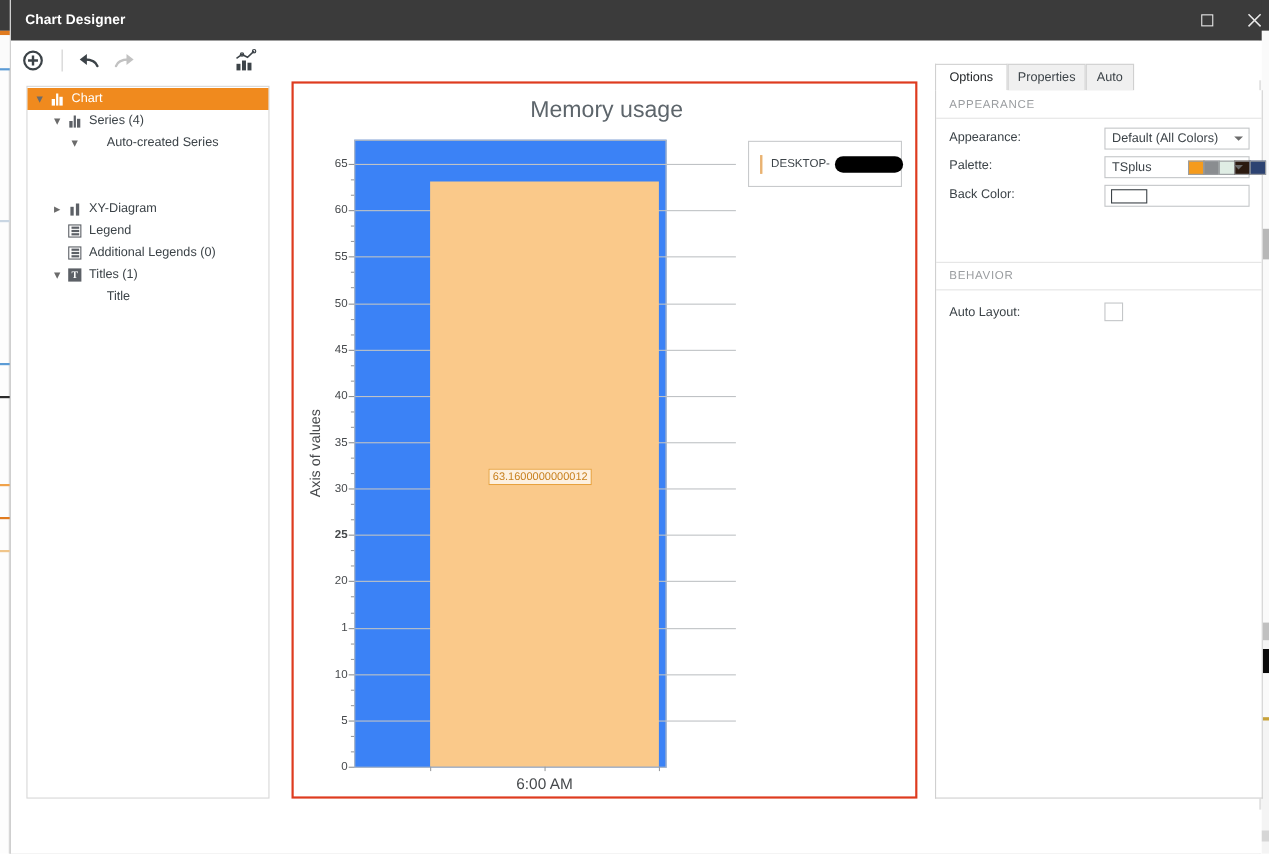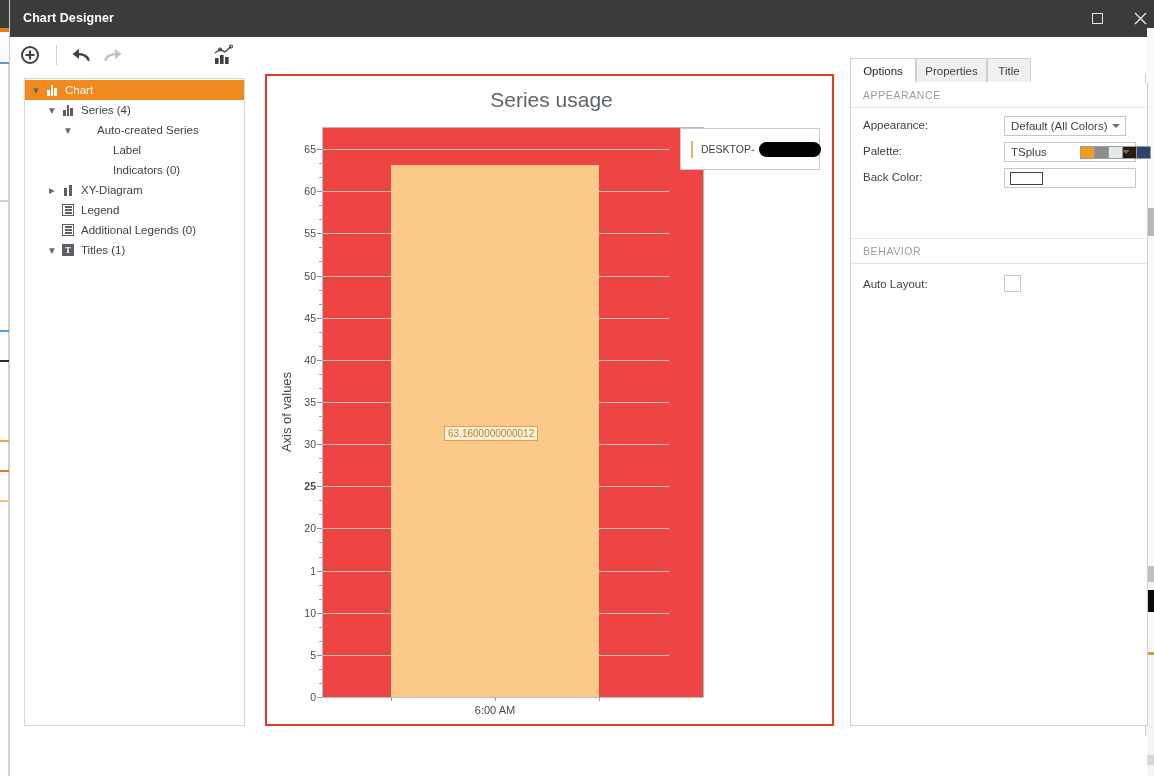--- a/index.html
+++ b/index.html
@@ -107,22 +107,22 @@
   
   #chart-canvas {
     position: absolute; left: 255px; top: 74px; width: 569px; height: 652px;
     background: #ffffff; border: 2px solid #de3b1f;
   }
   #chart-title {
     position: absolute; left: 0; top: 12px; width: 569px; text-align: center;
     font-size: 21px; color: #5d656b;
   }
   #plot-area {
-    position: absolute; left: 55px; top: 51px; width: 382px; height: 571px;
-    border: 1px solid #b9bcbf; background: #ef4444;
+    position: absolute; left: 55px; top: 51px; width: 284px; height: 571px;
+    border: 1px solid #b9bcbf; background: #3b82f6;
   }
   .gridline { position: absolute; left: 0; width: 346px; height: 1px; background: #bfc2c5; }
   #bar {
     position: absolute; background: #fac98a;
   }
   #bar-label {
     position: absolute; background: #fdf0df; border: 1px solid #e8a13d;
     color: #c8801e; font-size: 10px; padding: 1px 3px; white-space: nowrap;
   }
   .ytick-label {
@@ -130,21 +130,21 @@
     font-size: 10.5px; color: #46494c; transform: translateY(-50%);
   }
   .ytick-major { position: absolute; width: 5px; height: 1px; background: #8e9194; }
   .ytick-minor { position: absolute; width: 3px; height: 1px; background: #9a9da0; }
   #yaxis-title {
     position: absolute; left: 10px; top: 50%; font-size: 13px; color: #46494c;
     transform: translate(-50%, -50%) rotate(-90deg); white-space: nowrap;
     transform-origin: center center;
   }
   #xtick-label {
-    position: absolute; font-size: 11px; color: #46494c; white-space: nowrap;
+    position: absolute; font-size: 14px; color: #46494c; white-space: nowrap;
   }
   .xtick { position: absolute; width: 1px; height: 4px; background: #9a9da0; }
 
   
   #chart-legend {
     position: absolute; left: 413px; top: 52px; width: 140px; height: 42px;
     border: 1px solid #c8cacc; background: #ffffff;
     display: flex; align-items: center; padding-left: 10px; gap: 8px;
   }
   #legend-swatch { width: 20px; height: 17px; background: #fac98a; border: 1px solid #e8b273; }
@@ -305,32 +305,20 @@
           </span>
         </span>
         <span class="tw-label">Series (4)</span>
       </div>
       <div class="tree-row" style="top: 41px;">
         <span style="display:inline-block;width:36px;flex:0 0 36px;"></span>
         <span class="tw-arrow">▾</span>
         <span class="tw-icon"></span>
         <span class="tw-label">Auto-created Series</span>
       </div>
-      <div class="tree-row" style="top: 61px;">
-        <span style="display:inline-block;width:52px;flex:0 0 52px;"></span>
-        <span class="tw-arrow none">▾</span>
-        <span class="tw-icon"></span>
-        <span class="tw-label">Label</span>
-      </div>
-      <div class="tree-row" style="top: 81px;">
-        <span style="display:inline-block;width:52px;flex:0 0 52px;"></span>
-        <span class="tw-arrow none">▾</span>
-        <span class="tw-icon"></span>
-        <span class="tw-label">Indicators (0)</span>
-      </div>
       <div class="tree-row" style="top: 101px;">
         <span style="display:inline-block;width:20px;flex:0 0 20px;"></span>
         <span class="tw-arrow">▸</span>
         <span class="tw-icon">
           <span class="ico-bars2">
             <i></i>
             <i></i>
           </span>
         </span>
         <span class="tw-label">XY-Diagram</span>
@@ -360,24 +348,30 @@
         <span class="tw-label">Additional Legends (0)</span>
       </div>
       <div class="tree-row" style="top: 161px;">
         <span style="display:inline-block;width:20px;flex:0 0 20px;"></span>
         <span class="tw-arrow">▾</span>
         <span class="tw-icon">
           <span class="ico-title">T</span>
         </span>
         <span class="tw-label">Titles (1)</span>
       </div>
+      <div class="tree-row" style="top: 181px;">
+        <span style="display:inline-block;width:36px;flex:0 0 36px;"></span>
+        <span class="tw-arrow none">▾</span>
+        <span class="tw-icon"></span>
+        <span class="tw-label">Title</span>
+      </div>
     </div>
 
   <div id="chart-canvas">
-    <div id="chart-title">Series usage</div>
+    <div id="chart-title">Memory usage</div>
 
     <div id="plot-area">
 
     <div class="gridline" style="top: 526.852px;"></div>
         <div class="gridline" style="top: 484.704px;"></div>
         <div class="gridline" style="top: 442.556px;"></div>
         <div class="gridline" style="top: 400.407px;"></div>
         <div class="gridline" style="top: 358.259px;"></div>
         <div class="gridline" style="top: 316.111px;"></div>
         <div class="gridline" style="top: 273.963px;"></div>
@@ -463,32 +457,32 @@
   <div id="right-panel">
 
     <div id="tabstrip">
       <div class="tab active" id="tab-options">
         <span>Options</span>
       </div>
       <div class="tab" id="tab-properties">
         <span>Properties</span>
       </div>
       <div class="tab" id="tab-data">
-        <span>Title</span>
+        <span>Auto</span>
       </div>
     </div>
 
     <div id="panel-body">
 
       <div class="section-header" style="top:0;">
         <span>APPEARANCE</span>
       </div>
 
       <div class="field-label" style="left:12px; top:37px;">Appearance:</div>
-      <div class="combo" style="left:153px; top:34px; width:122px;">
+      <div class="combo" style="left:153px; top:34px; width:132px;">
         <span>Default (All Colors)</span>
         <span class="combo-arrow"></span>
       </div>
 
       <div class="field-label" style="left:12px; top:63px;">Palette:</div>
       <div class="combo" style="left:153px; top:60px; width:132px;">
         <span>TSplus</span>
         <span class="palette-swatches" id="palette-swatches">
             <i style="background: rgb(245, 155, 28);"></i>
             <i style="background: rgb(138, 141, 144);"></i>

